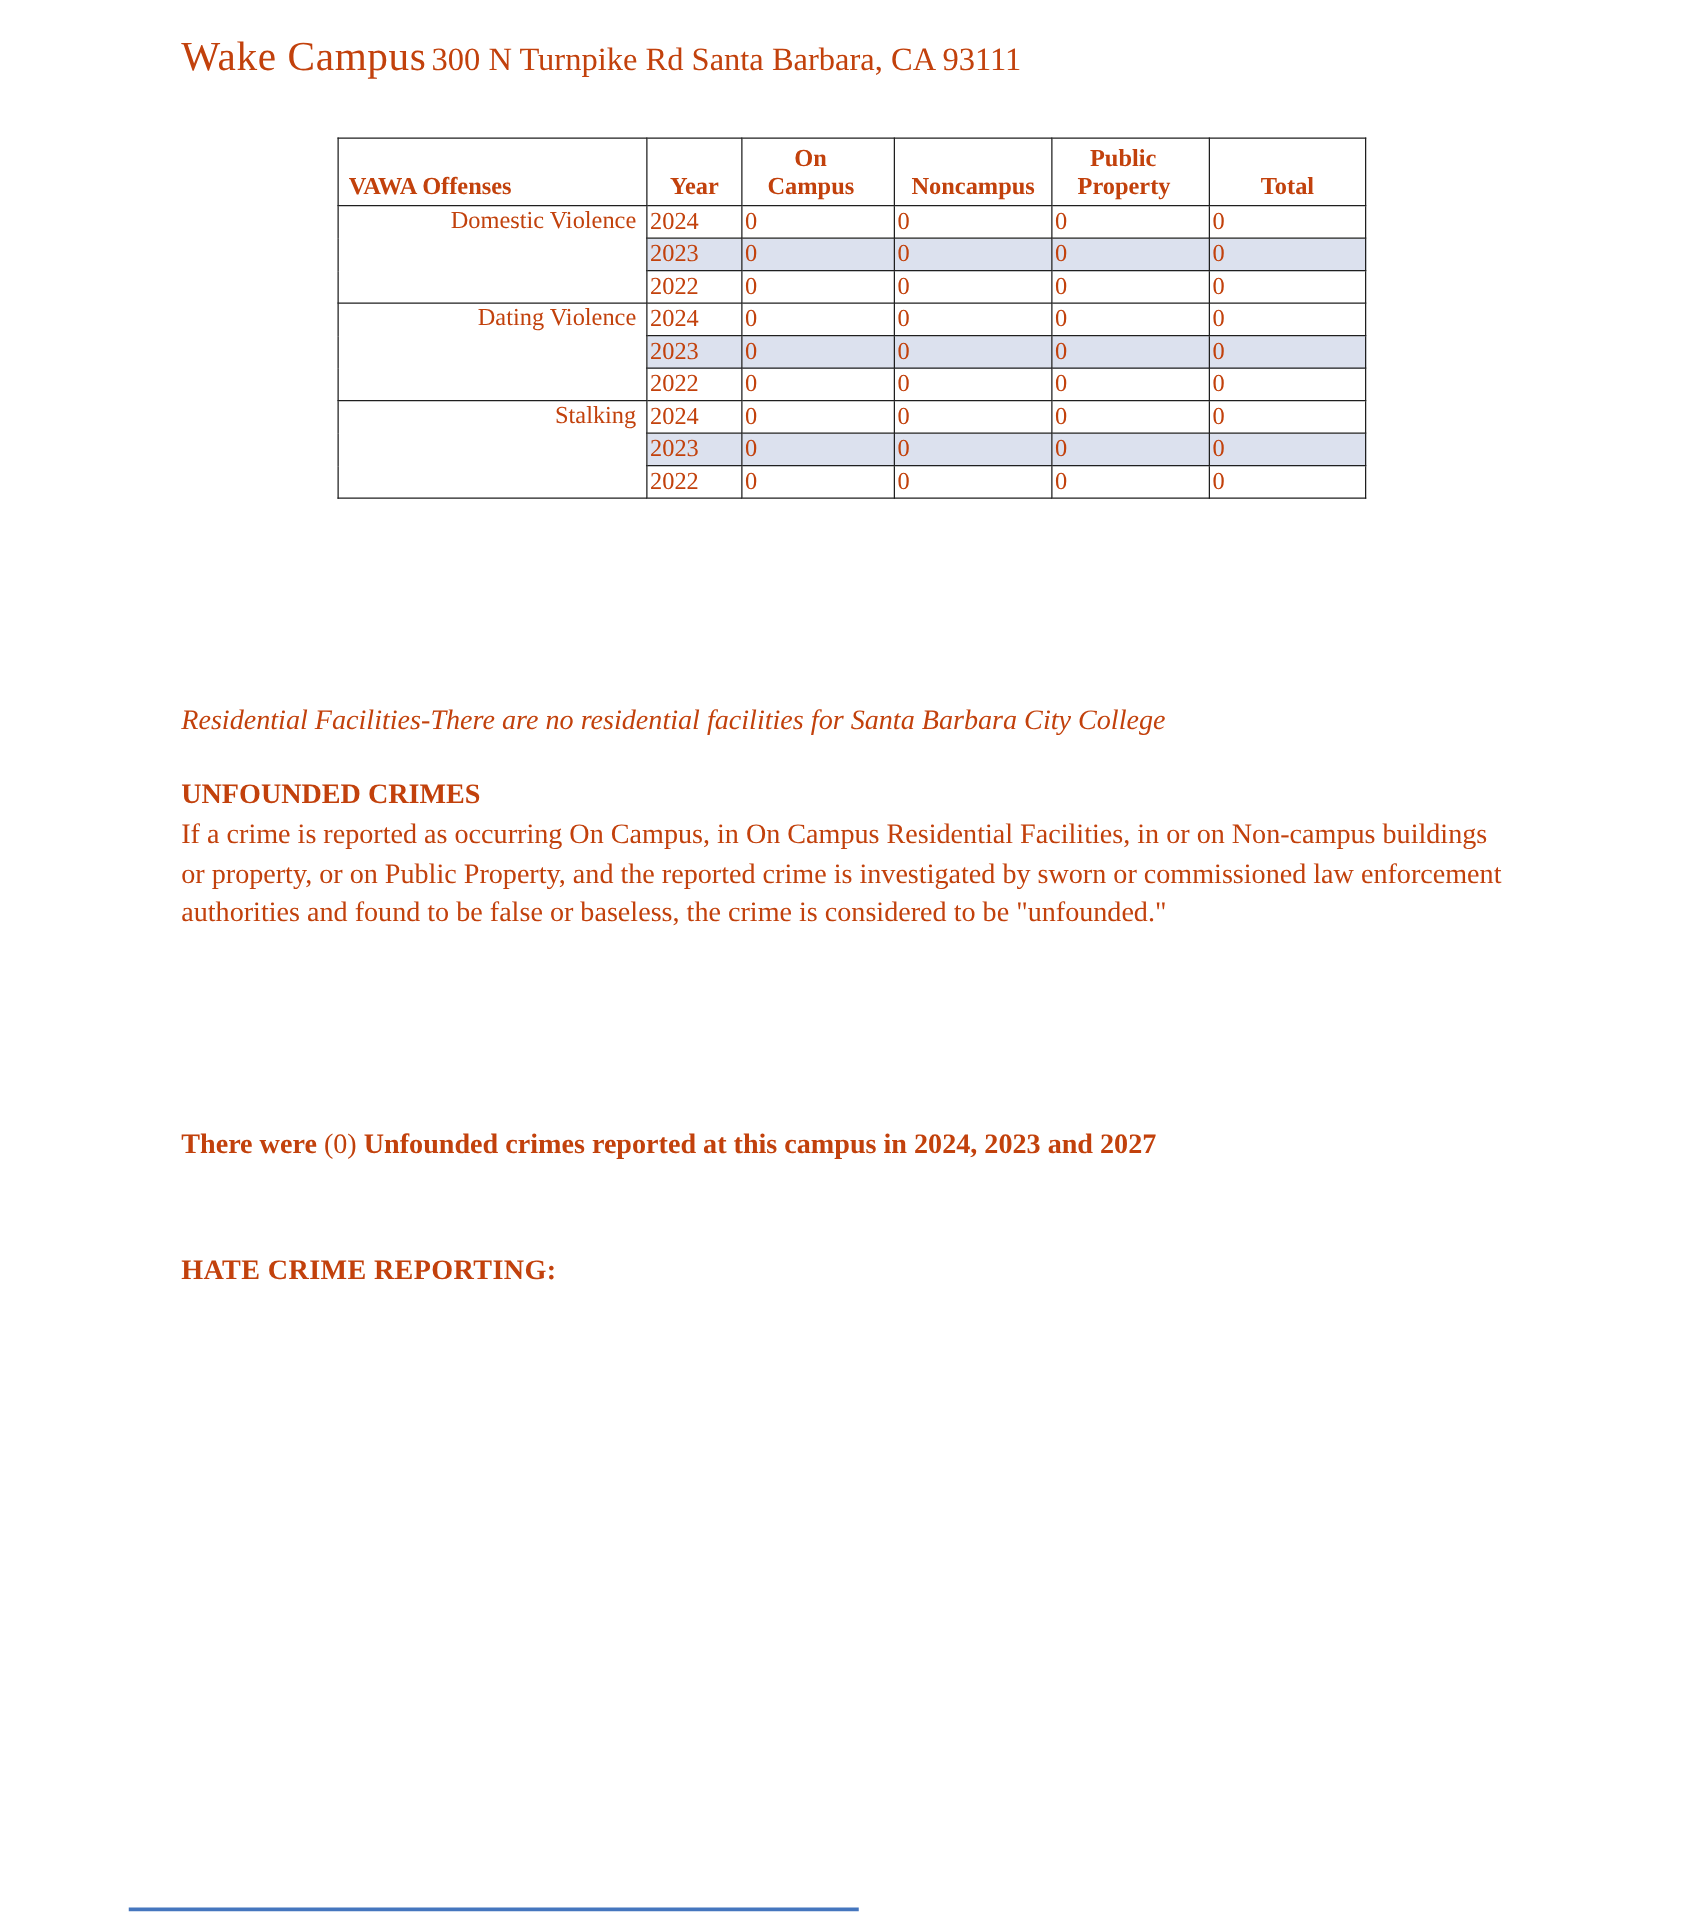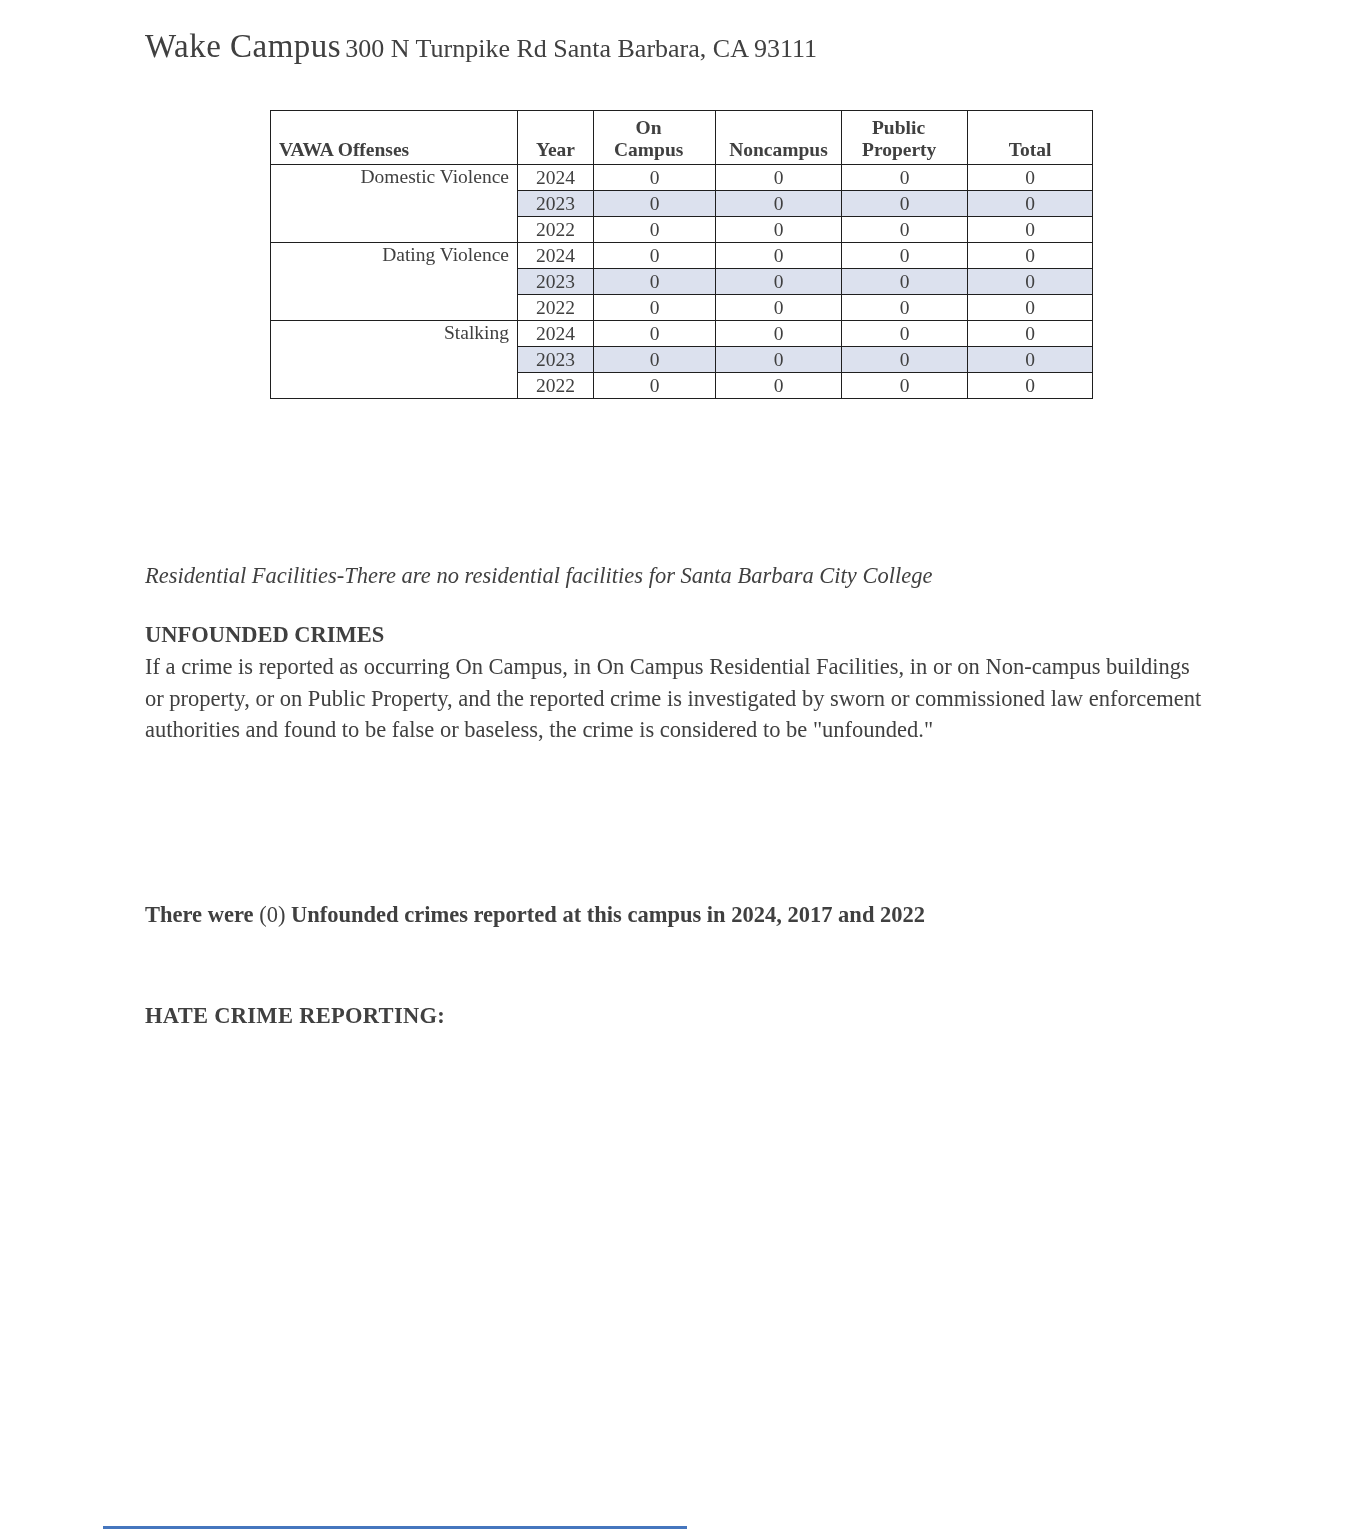--- a/index.html
+++ b/index.html
@@ -1,38 +1,38 @@
 <!DOCTYPE html>
 <html style="--shade-color: #dce1ee; --border-color: #1f1f1f; --rule-color: #4576be;"><head>
 <meta charset="utf-8">
 <style>
   html, body { margin:0; padding:0; background:#ffffff; }
   .page {
     position:relative; width:1362px; height:1530px; background:#ffffff;
-    font-family:"Liberation Serif", serif; color:#404040; overflow:hidden;
+    font-family:"Liberation Serif", serif; color:#c2410c; overflow:hidden;
   }
 
   
   .doc-title { position:absolute; left:145px; top:28px; white-space:nowrap; }
   .campus-name { font-size:33px; letter-spacing:0.5px; }
   .campus-address { font-size:26px; }
 
   
   .vawa-table-wrap { position:absolute; left:270px; top:110px; }
   table.vawa { border-collapse:collapse; table-layout:fixed; width:822px;
                font-size:19.5px; }
   table.vawa th, table.vawa td { border:1.5px solid var(--border-color,#1f1f1f); }
   table.vawa th {
     vertical-align:bottom; font-weight:bold; text-align:center;
     height:48px; padding:2px 4px 3px; line-height:1.12;
   }
   table.vawa th.offense-col { text-align:left; padding-left:8px; }
   table.vawa th.wrap-col { padding-left:20px; padding-right:32px;text-align:center; }
   table.vawa td {
-    height:25px; text-align:center; padding:0 2px; line-height:1.1;
+    height:25px; text-align:left; padding:0 2px; line-height:1.1;
     vertical-align:middle;
   }
   table.vawa td.offense-cell { text-align:right; vertical-align:top; padding:1px 8px; }
   table.vawa tr.shaded > td { background:var(--shade-color,#dce1ee); }
 
   
   .tx { position:absolute; left:145px; font-size:22.5px; line-height:31.5px;
         white-space:pre-wrap; }
   .p-data { top:406px; width:1068px; }
   .p-residential { top:560px; width:1068px; font-style:italic; }
@@ -149,20 +149,20 @@
   </div>
 
 
   <div class="tx p-residential">Residential Facilities-There are no residential facilities for Santa Barbara City College</div>
 
   <div class="tx h-unfounded">UNFOUNDED CRIMES</div>
 
   <div class="tx p-unfounded">If a crime is reported as occurring On Campus, in On Campus Residential Facilities, in or on Non-campus buildings or property, or on Public Property, and the reported crime is investigated by sworn or commissioned law enforcement authorities and found to be false or baseless, the crime is considered to be "unfounded."</div>
 
 
-  <div class="tx p-summary"><span>There were </span><span class="count-normal">(0)</span><span> Unfounded crimes reported at this campus in 2024, 2017 and 2022</span></div>
+  <div class="tx p-summary"><span>There were </span><span class="count-normal">(0)</span><span> Unfounded crimes reported at this campus in 2024, 2023 and 2027</span></div>
 
   <div class="tx h-hate">HATE CRIME REPORTING:</div>
 
 
   <div class="bottom-rule"></div>
 
 </div>
 
 </body></html>

